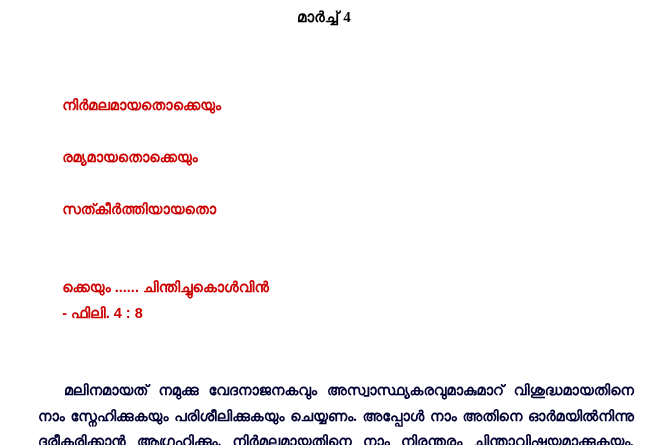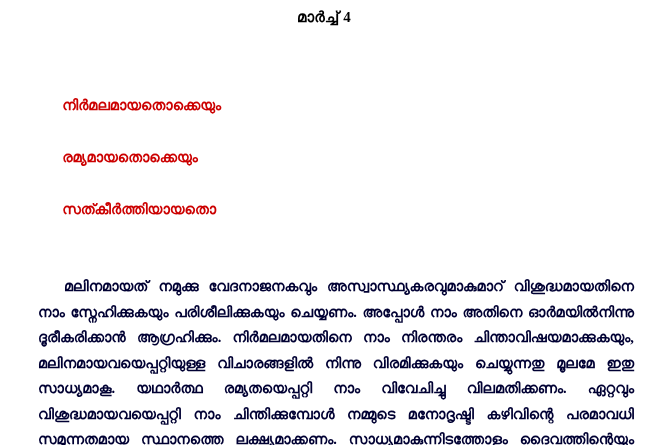--- a/index.html
+++ b/index.html
@@ -76,20 +76,24 @@
   <div class="page-title">മാർച്ച് 4</div>
 
   <div class="verse-block">
     <div class="verse-line verse-line-1">
       <span>നിർമലമായതൊക്കെയും</span>
       <span class="spacer-wide"></span>
       <span>രമ്യമായതൊക്കെയും</span>
       <span class="spacer-wide"></span>
       <span>സത്കീർത്തിയായതൊ</span>
     </div>
+    <div class="verse-line">
+      <span>ക്കെയും ...... ചിന്തിച്ചുകൊൾവിൻ</span>
+      <span class="verse-ref">- ഫിലി. 4 : 8</span>
+    </div>
   </div>
 
   <div class="body-block">
     <p class="body-para">
       <span>മലിനമായത് നമുക്കു വേദനാജനകവും അസ്വാസ്ഥ്യകരവുമാകുമാറ് വിശുദ്ധമായതിനെ നാം സ്നേഹിക്കുകയും പരിശീലിക്കുകയും ചെയ്യണം. അപ്പോൾ നാം അതിനെ ഓർമയിൽനിന്നു ദൂരീകരിക്കാൻ ആഗ്രഹിക്കും. നിർമലമായതിനെ നാം നിരന്തരം ചിന്താവിഷയമാക്കുകയും, മലിനമായവയെപ്പറ്റിയുള്ള വിചാരങ്ങളിൽ നിന്നു വിരമിക്കുകയും ചെയ്യുന്നതു മൂലമേ ഇതു സാധ്യമാകൂ. യഥാർത്ഥ രമ്യതയെപ്പറ്റി നാം വിവേചിച്ചു വിലമതിക്കണം. ഏറ്റവും വിശുദ്ധമായവയെപ്പറ്റി നാം ചിന്തിക്കുമ്പോൾ നമ്മുടെ മനോദൃഷ്ടി കഴിവിന്റെ പരമാവധി സമുന്നതമായ സ്ഥാനത്തെ ലക്ഷ്യമാക്കണം. സാധ്യമാകുന്നിടത്തോളം ദൈവത്തിന്റെയും നമ്മുടെ കർത്താവായ യേശുക്രിസ്തുവിന്റെയും സ്വഭാവസമ്പൂർണ്ണതയുടെ സൗന്ദര്യാതിരേകം കണ്ടറിയണം. അതിനാനുപാതികമായി കർത്താവിന്റെ കാൽച്ചുവടുകളിൽ അവനോടു ചേർന്നു നടക്കുന്ന അവന്റെ അനുയായികളിൽ പ്രകടമാകുന്ന സ്വാദവമാധുര്യവും നാം തിരിച്ചറിയണം. -</span>
       
     </p>
   </div>
 
 </div>

